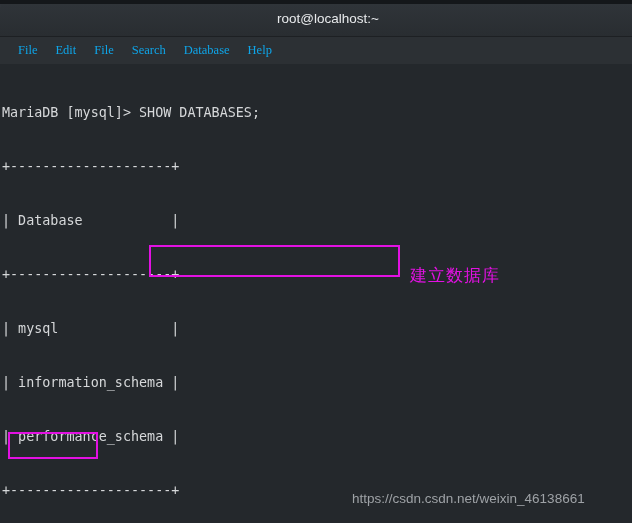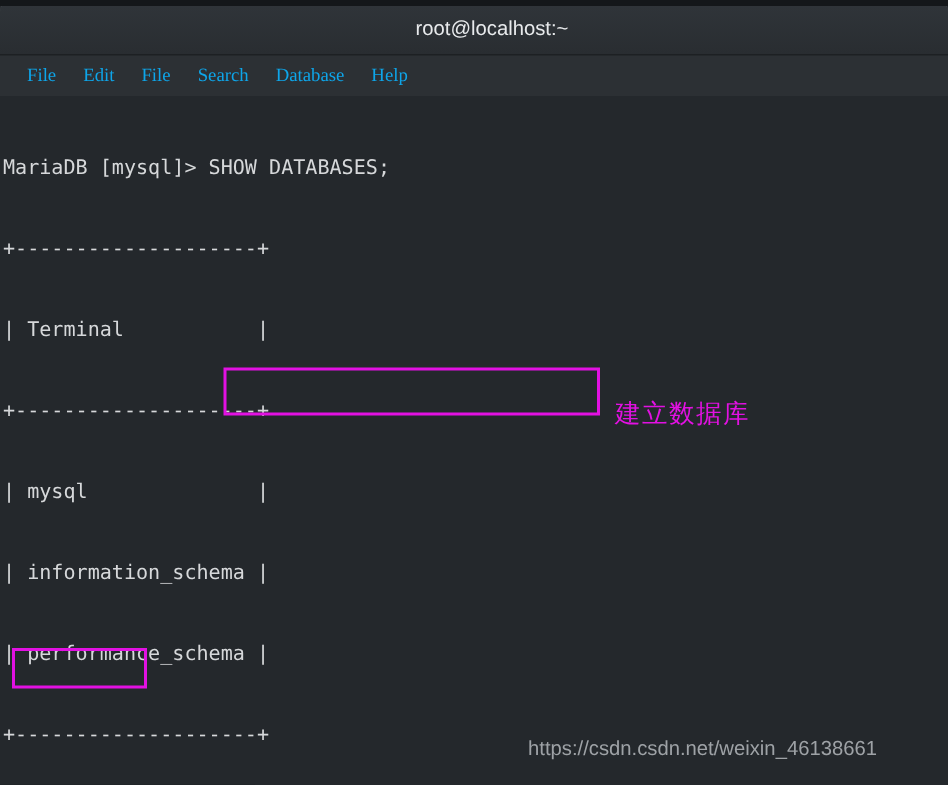--- a/index.html
+++ b/index.html
@@ -143,21 +143,21 @@
     <div class="menu-item">File</div>
     <div class="menu-item">Search</div>
     <div class="menu-item">Database</div>
     <div class="menu-item">Help</div>
   </div>
 
   <div id="terminal">
     <div id="screen">
       <div class="line">MariaDB [mysql]&gt; SHOW DATABASES;</div>
       <div class="line">+--------------------+</div>
-      <div class="line">| Terminal           |</div>
+      <div class="line">| Database           |</div>
       <div class="line">+--------------------+</div>
       <div class="line">| mysql              |</div>
       <div class="line">| information_schema |</div>
       <div class="line">| performance_schema |</div>
       <div class="line">+--------------------+</div>
       
       
       
       
       

